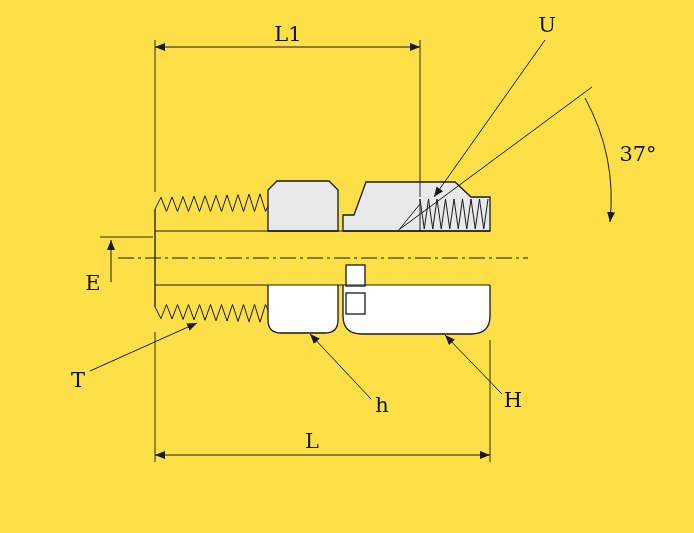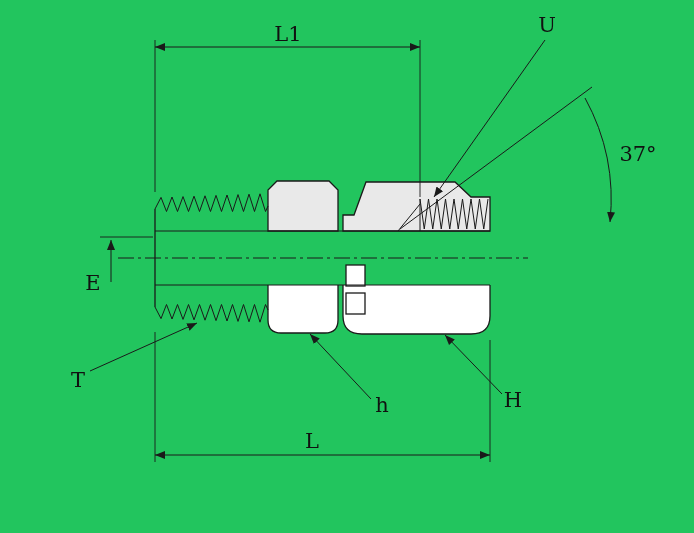--- a/index.html
+++ b/index.html
@@ -1,17 +1,17 @@
 <!DOCTYPE html>
 <html><head>
 <meta charset="utf-8">
 <style>
   html,body{margin:0;padding:0;background:#ffffff;}
   .canvas{
-    width:694px;height:533px;background:#22c55e;position:relative;overflow:hidden;
+    width:694px;height:533px;background:#fde047;position:relative;overflow:hidden;
     font-family:"DejaVu Serif", serif;
   }
   svg{display:block;}
   .outline{fill:none;stroke:#1a1a1a;stroke-width:1.3;}
   .fillsec{fill:#e9e9e9;stroke:#1a1a1a;stroke-width:1.3;}
   .fillwhite{fill:#ffffff;stroke:#1a1a1a;stroke-width:1.3;}
   .thin{fill:none;stroke:#1a1a1a;stroke-width:1;}
   .dim{fill:none;stroke:#1a1a1a;stroke-width:1;}
   .ext{fill:none;stroke:#1a1a1a;stroke-width:0.9;}
   .lbl{font-family:"DejaVu Serif", serif;font-size:21px;fill:#111111;}

